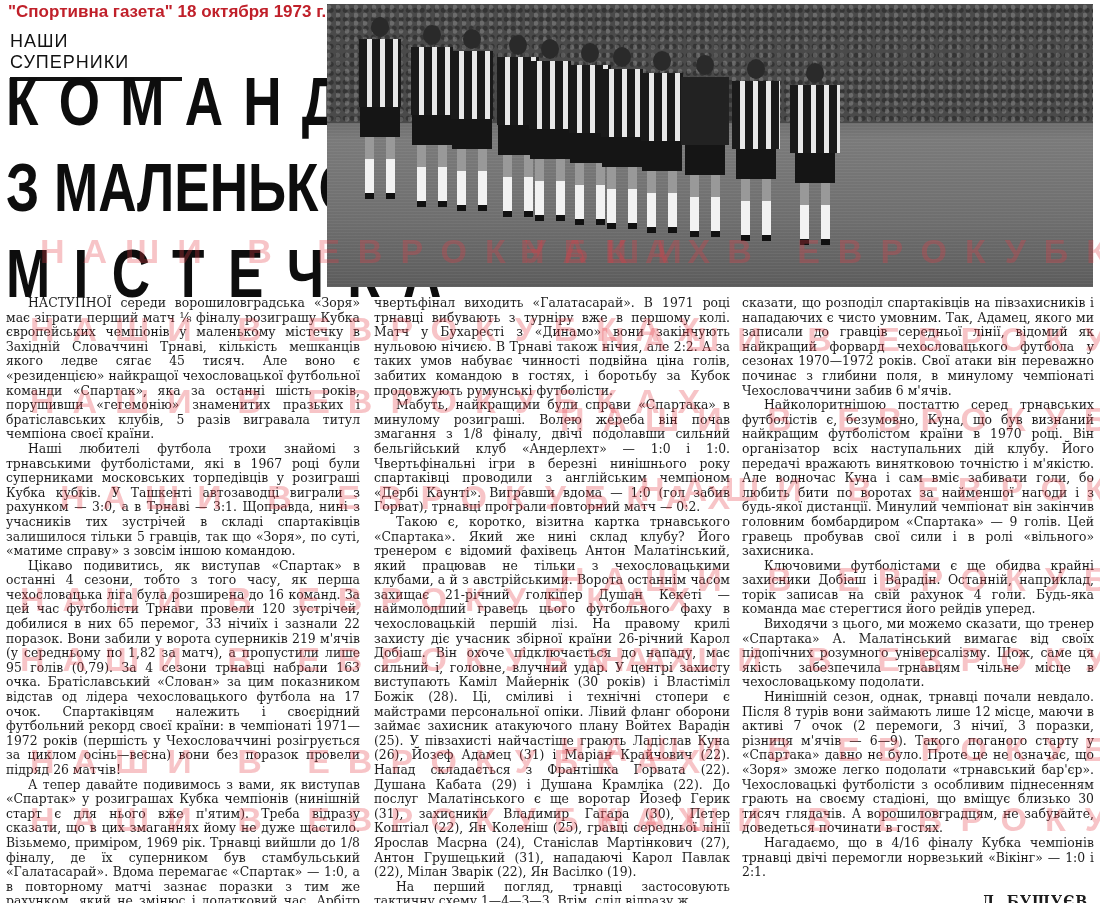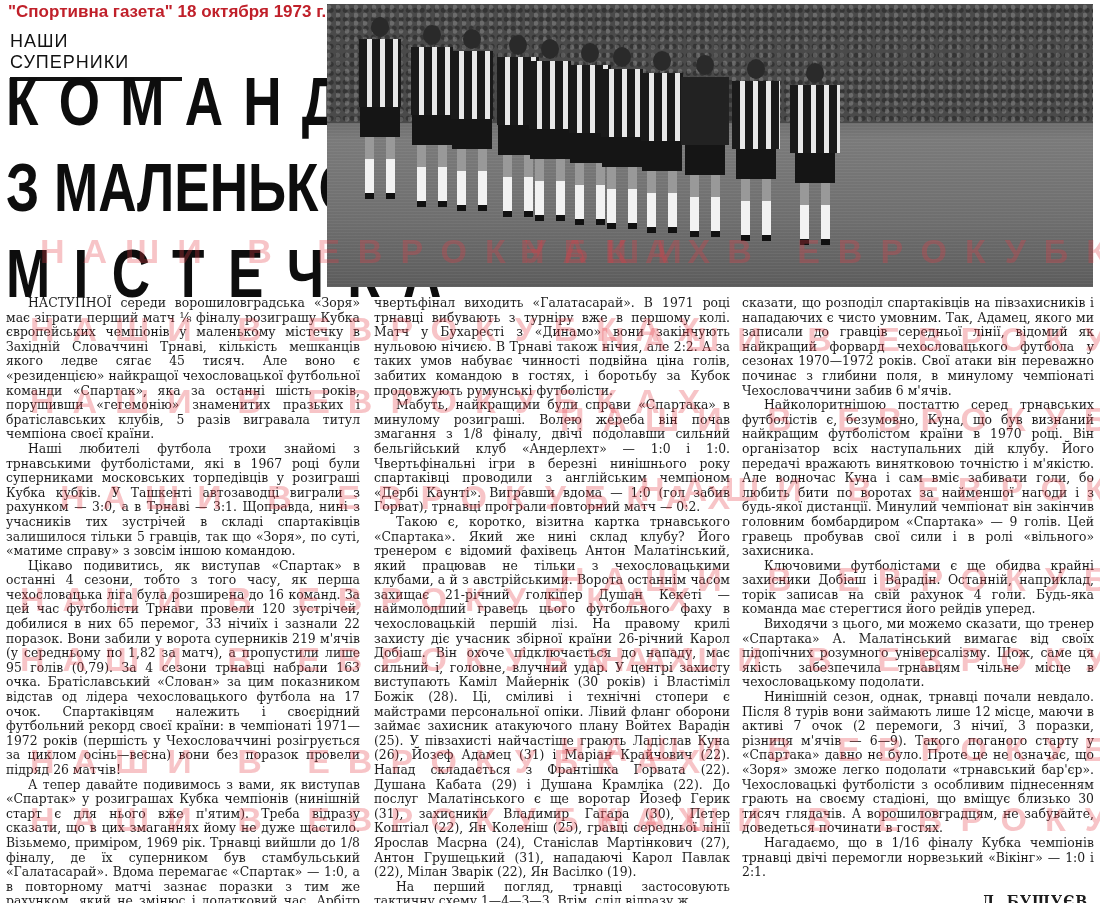--- a/index.html
+++ b/index.html
@@ -202,21 +202,21 @@
     <p>Мабуть, найкращими були справи «Спартака» в минулому розиграші. Волею жереба він почав змагання з 1/8 фіналу, двічі подолавши сильний бельгійський клуб «Андерлехт» — 1:0 і 1:0. Чвертьфінальні ігри в березні нинішнього року спартаківці проводили з англійським чемпіоном «Дербі Каунті». Вигравши вдома — 1:0 (гол забив Горват), трнавці програли повторний матч — 0:2.</p>
     <p>Такою є, коротко, візитна картка трнавського «Спартака». Який же нині склад клубу? Його тренером є відомий фахівець Антон Малатінський, який працював не тільки з чехословацькими клубами, а й з австрійськими. Ворота останнім часом захищає 21-річний голкіпер Душан Кекеті — наймолодший гравець цього футбольного фаху в чехословацькій першій лізі. На правому крилі захисту діє учасник збірної країни 26-річний Карол Добіаш. Він охоче підключається до нападу, має сильний і, головне, влучний удар. У центрі захисту виступають Каміл Майернік (30 років) і Властіміл Божік (28). Ці, сміливі і технічні стопери є майстрами персональної опіки. Лівий фланг оборони займає захисник атакуючого плану Войтех Варадін (25). У півзахисті найчастіше грають Ладіслав Куна (26), Йозеф Адамец (31) і Маріан Крайчович (22). Напад складається з Франтішка Горвата (22). Душана Кабата (29) і Душана Крамліка (22). До послуг Малатінського є ще воротар Йозеф Герик (31), захисники Владимир Гагара (30), Петер Коштіал (22), Ян Коленіш (25), гравці середньої лінії Ярослав Масрна (24), Станіслав Мартінкович (27), Антон Грушецький (31), нападаючі Карол Павлак (22), Мілан Зварік (22), Ян Васілко (19).</p>
     <p>На перший погляд, трнавці застосовують тактичну схему 1—4—3—3. Втім, слід відразу ж</p>
   </div>
   <div class="col col3">
     <p style="text-indent:0">сказати, що розподіл спартаківців на півзахисників і нападаючих є чисто умовним. Так, Адамец, якого ми записали до гравців середньої лінії, відомий як найкращий форвард чехословацького футбола у сезонах 1970—1972 років. Свої атаки він переважно починає з глибини поля, в минулому чемпіонаті Чехословаччини забив 6 м'ячів.</p>
     <p>Найколоритнішою постаттю серед трнавських футболістів є, безумовно, Куна, що був визнаний найкращим футболістом країни в 1970 році. Він організатор всіх наступальних дій клубу. Його передачі вражають винятковою точністю і м'якістю. Але водночас Куна і сам вміє забивати голи, бо любить бити по воротах за найменшої нагоди і з будь-якої дистанції. Минулий чемпіонат він закінчив головним бомбардиром «Спартака» — 9 голів. Цей гравець пробував свої сили і в ролі «вільного» захисника.</p>
     <p>Ключовими футболістами є ще обидва крайні захисники Добіаш і Варадін. Останній, наприклад, торік записав на свій рахунок 4 голи. Будь-яка команда має стерегтися його рейдів уперед.</p>
     <p>Виходячи з цього, ми можемо сказати, що тренер «Спартака» А. Малатінський вимагає від своїх підопічних розумного універсалізму. Щож, саме ця якість забезпечила трнавцям чільне місце в чехословацькому подолати.</p>
     <p>Нинішній сезон, однак, трнавці почали невдало. Після 8 турів вони займають лише 12 місце, маючи в активі 7 очок (2 перемоги, 3 нічиї, 3 поразки, різниця м'ячів — 6—9). Такого поганого старту у «Спартака» давно не було. Проте це не означає, що «Зоря» зможе легко подолати «трнавський бар'єр». Чехословацькі футболісти з особливим піднесенням грають на своєму стадіоні, що вміщує близько 30 тисяч глядачів. А ворошиловградцям, не забувайте, доведеться починати в гостях.</p>
-    <p>Нагадаємо, що в 1/16 фіналу Кубка чемпіонів трнавці двічі перемогли норвезький «Вікінг» — 1:0 і 2:1.</p>
+    <p>Нагадаємо, що в 4/16 фіналу Кубка чемпіонів трнавці двічі перемогли норвезький «Вікінг» — 1:0 і 2:1.</p>
     <div class="signature">Л. БУШУЄВ.</div>
 
   </div>
 </div>
 
 <div class="watermark" style="left:40px;top:232px">НАШИ В ЕВРОКУБКАХ</div>
 <div class="watermark" style="left:520px;top:232px">НАШИ В ЕВРОКУБКАХ</div>
 <div class="watermark" style="left:30px;top:310px">НАШИ В ЕВРОКУБКАХ</div>
 <div class="watermark" style="left:600px;top:320px">НАШИ В ЕВРОКУБКАХ</div>
 <div class="watermark" style="left:30px;top:382px">НАШИ В ЕВРОКУБКАХ</div>

